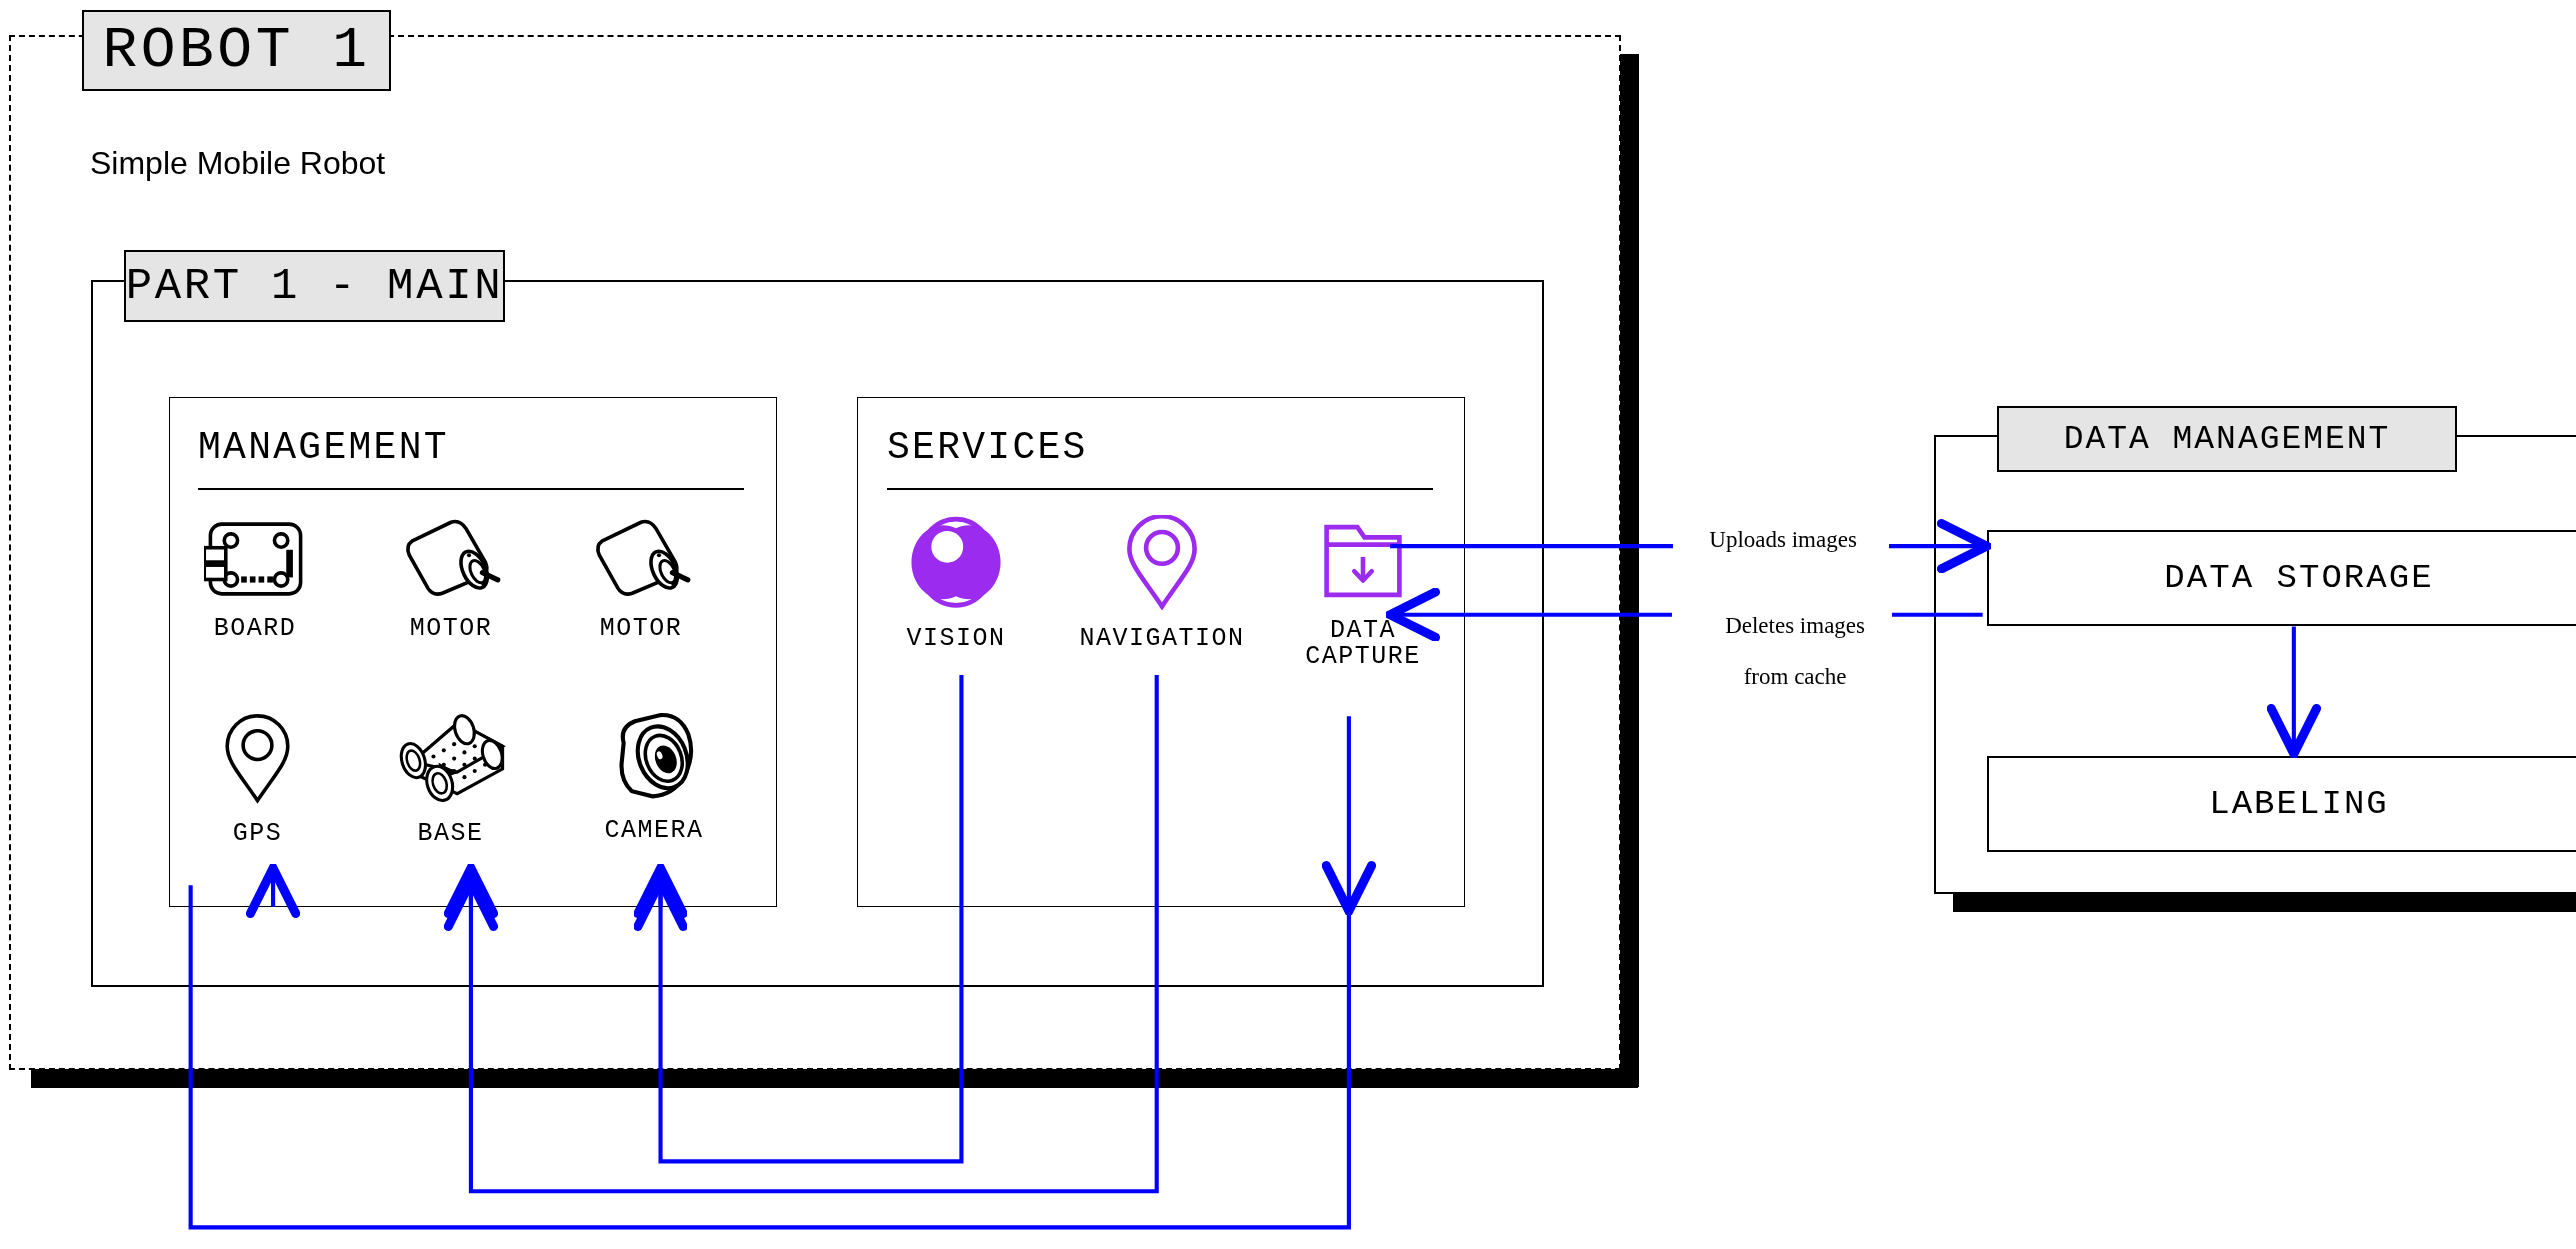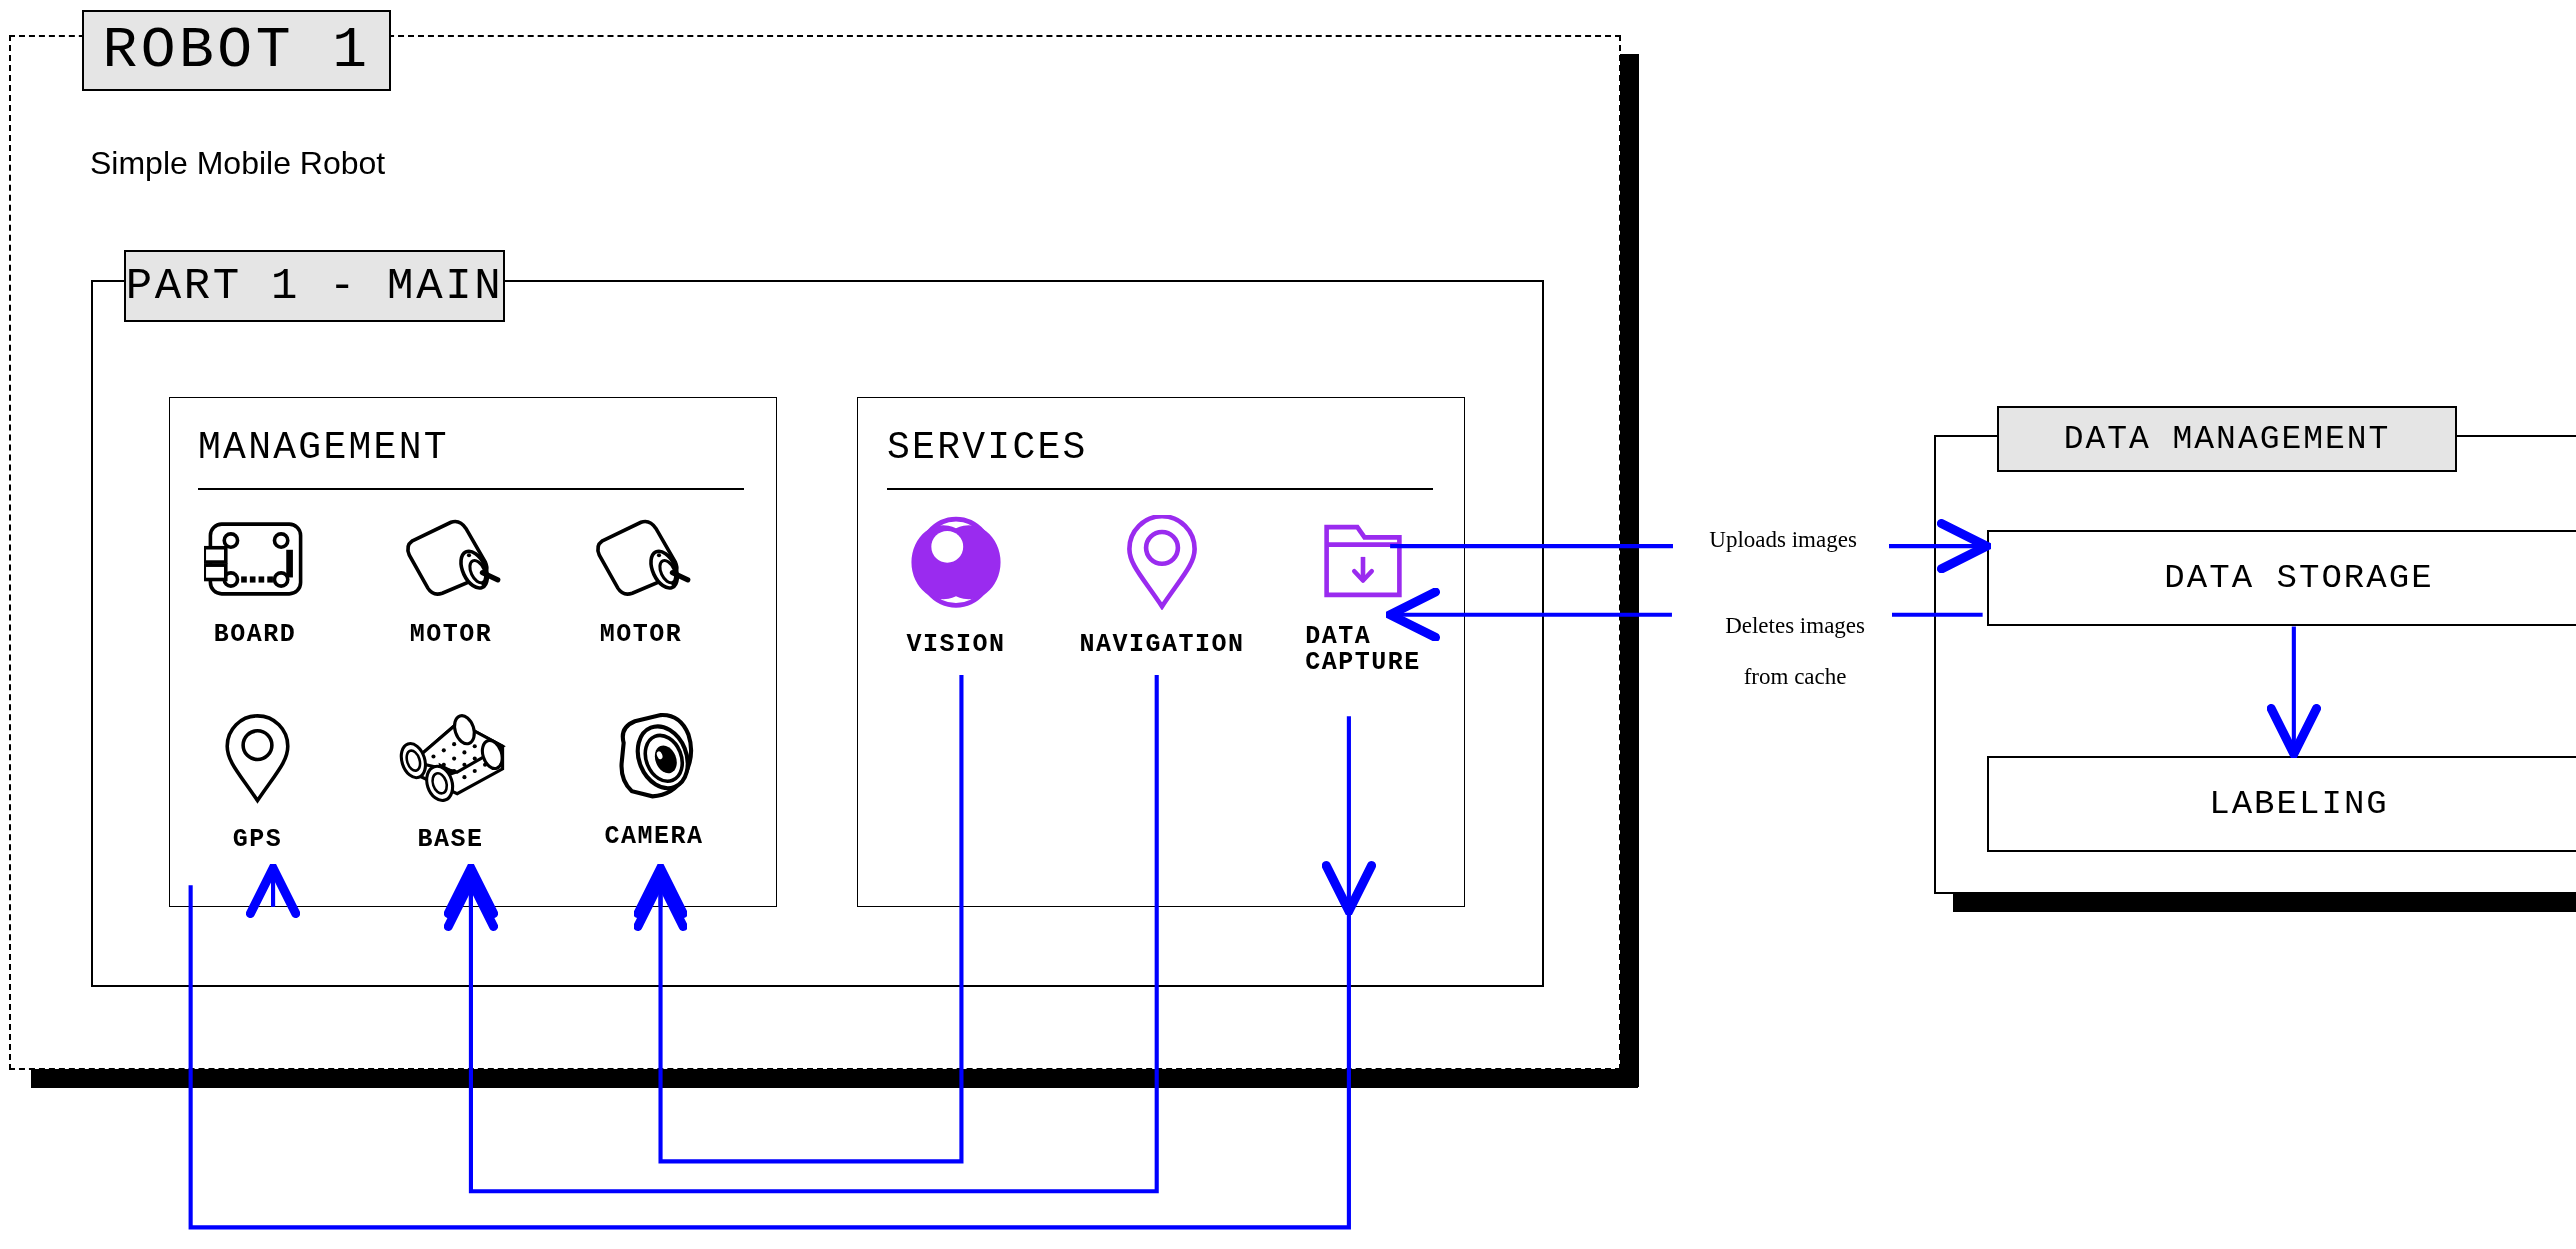--- a/index.html
+++ b/index.html
@@ -24,21 +24,21 @@
   .shadow{position:absolute;background:#000;z-index:5;}
 
   
   .dashframe{position:absolute;border:2.1px dashed #000;box-sizing:border-box;background:transparent;z-index:10;}
 
   .panel-title{position:absolute;color:#000;white-space:pre;z-index:30;}
   .rule{position:absolute;background:#000;height:2.1px;z-index:30;}
 
   .cell{position:absolute;z-index:30;display:flex;flex-direction:column;align-items:center;}
   .cell .glyph{display:block;}
-  .cell .cap{margin-top:20px;white-space:pre;color:#000;line-height:1.05;font-weight:bold;}
+  .cell .cap{margin-top:14px;text-align:center;white-space:pre;color:#000;line-height:1.05;}
 
   .edge-label{position:absolute;z-index:60;color:#000;white-space:pre;text-align:center;background:#fff;
               line-height:1.12;padding:0 3.1px;font-family:Liberation Serif, serif;}
 
   .boxlabel{position:absolute;z-index:35;color:#000;white-space:pre;display:flex;
             align-items:center;justify-content:center;width:100%;height:100%;}
 </style>
 </head>
 <body>
 

